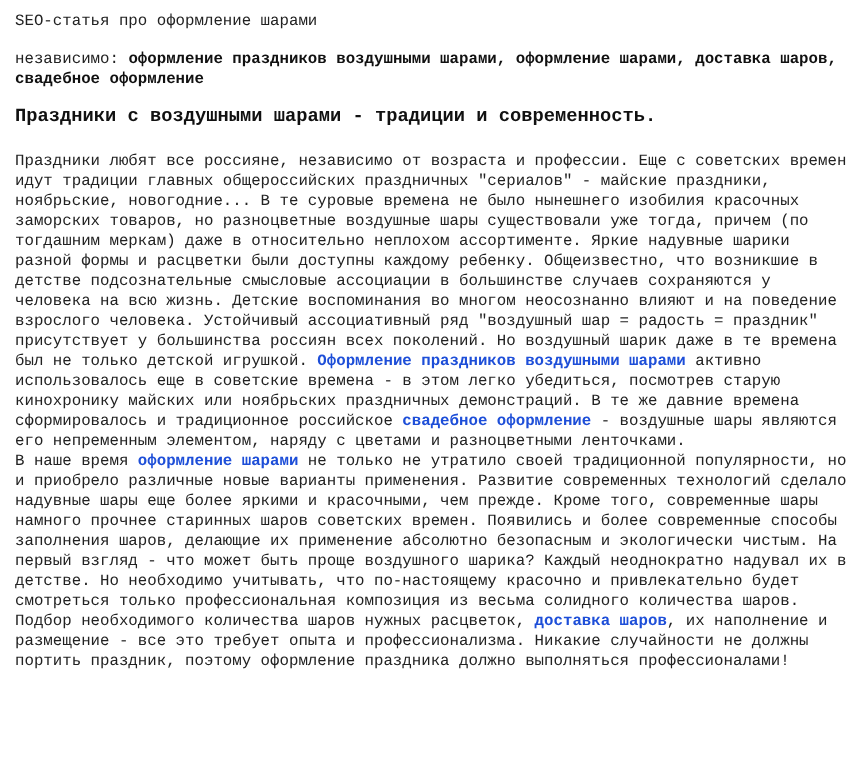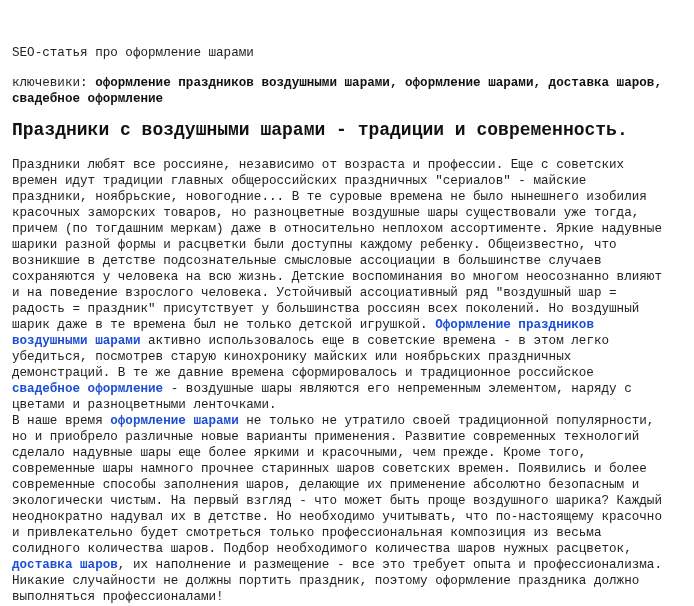--- a/index.html
+++ b/index.html
@@ -1,39 +1,39 @@
 <!DOCTYPE html>
 <html><head>
 <meta charset="utf-8">
 <style>
   html, body { margin: 0; padding: 0; background: #ffffff; }
   body {
     width: 694px; height: 606px; overflow: hidden;
     font-family: "Liberation Mono", "DejaVu Sans Mono", monospace;
     font-size: 12.6px; color: #222; line-height: 16px;
   }
-  .page { position: relative; padding: 9px 28px 0 12px; margin-top: 36px; }
+  .page { position: relative; padding: 9px 12px 0 12px; }
   .title { margin: 0 0 14px 0; }
   .keywords { margin: 0 0 14px 0; }
   .kw-list { font-weight: bold; color: #111; font-family: Liberation Mono, monospace; }
   h1 {
-    font-size: 18px; font-weight: bold; margin: 0 0 18px 0; line-height: 18px;
+    font-size: 15px; font-weight: bold; margin: 0 0 18px 0; line-height: 18px;
     color: #111; font-family: "Liberation Mono", "DejaVu Sans Mono", monospace;
   }
   .body p { margin: 0; }
   b { color: #1d4ed8; }
 </style>
 </head>
 <body>
 
 <div class="page">
   <div class="title">SEO-статья про оформление шарами</div>
 
   <div class="keywords">
-    <span>ключевики:</span>
+    <span>независимо:</span>
     <span class="kw-list">оформление праздников воздушными шарами, оформление шарами, доставка шаров, свадебное оформление</span>
   </div>
 
   <h1>Праздники с воздушными шарами - традиции и современность.</h1>
 
   <div class="body">
     <p><span>Праздники любят все россияне, независимо от возраста и профессии. Еще с советских времен идут традиции главных общероссийских праздничных "сериалов" - майские праздники, ноябрьские, новогодние... В те суровые времена не было нынешнего изобилия красочных заморских товаров, но разноцветные воздушные шары существовали уже тогда, причем (по тогдашним меркам) даже в относительно неплохом ассортименте. Яркие надувные шарики разной формы и расцветки были доступны каждому ребенку. Общеизвестно, что возникшие в детстве подсознательные смысловые ассоциации в большинстве случаев сохраняются у человека на всю жизнь. Детские воспоминания во многом неосознанно влияют и на поведение взрослого человека. Устойчивый ассоциативный ряд "воздушный шар = радость = праздник" присутствует у большинства россиян всех поколений. Но воздушный шарик даже в те времена был не только детской игрушкой. </span><b>Оформление праздников воздушными шарами</b><span> активно использовалось еще в советские времена - в этом легко убедиться, посмотрев старую кинохронику майских или ноябрьских праздничных демонстраций. В те же давние времена сформировалось и традиционное российское </span><b>свадебное оформление</b><span> - воздушные шары являются его непременным элементом, наряду с цветами и разноцветными ленточками.</span></p>
     <p><span>В наше время </span><b>оформление шарами</b><span> не только не утратило своей традиционной популярности, но и приобрело различные новые варианты применения. Развитие современных технологий сделало надувные шары еще более яркими и красочными, чем прежде. Кроме того, современные шары намного прочнее старинных шаров советских времен. Появились и более современные способы заполнения шаров, делающие их применение абсолютно безопасным и экологически чистым. На первый взгляд - что может быть проще воздушного шарика? Каждый неоднократно надувал их в детстве. Но необходимо учитывать, что по-настоящему красочно и привлекательно будет смотреться только профессиональная композиция из весьма солидного количества шаров. Подбор необходимого количества шаров нужных расцветок, </span><b>доставка шаров</b><span>, их наполнение и размещение - все это требует опыта и профессионализма. Никакие случайности не должны портить праздник, поэтому оформление праздника должно выполняться профессионалами!</span></p>
   </div>
 </div>

